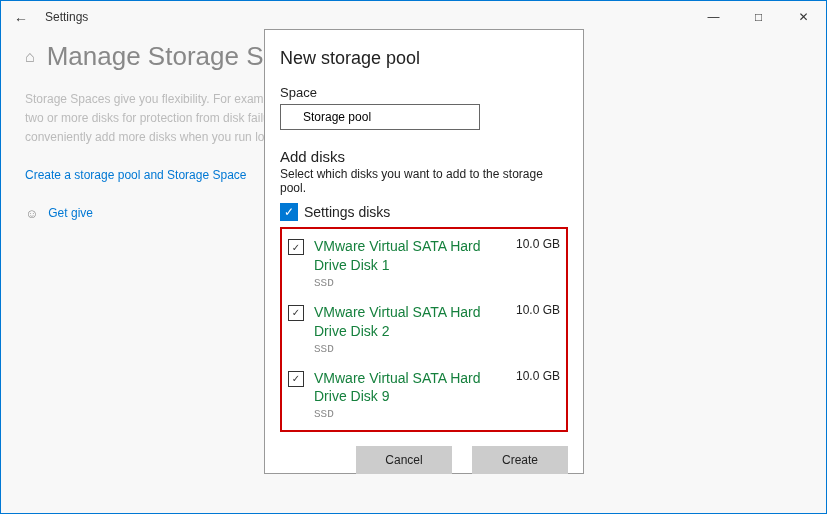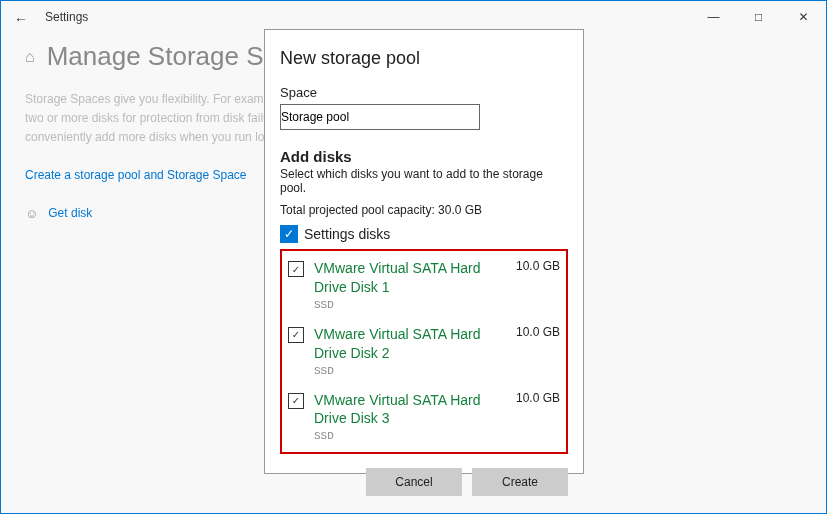--- a/index.html
+++ b/index.html
@@ -13,36 +13,36 @@
 .pagehead { display: flex; align-items: center; gap: 12px; }
 .home-ico { font-size: 16px; color: #999; }
 .pgtitle { font-size: 26px; font-weight: 300; color: #888; }
 .desc { margin-top: 18px; font-size: 12px; color: #bbb; line-height: 1.6; max-width: 390px; }
 .link1 { margin-top: 20px; font-size: 12px; color: #0078d4; }
 .help { margin-top: 24px; display: flex; align-items: center; gap: 10px; font-size: 12px; color: #0078d4; }
 .help-ico { color: #888; font-size: 13px; }
 .dialog { position: absolute; left: 263px; top: 28px; width: 320px; height: 445px; background: #fff; border: 1px solid #999; z-index: 10; padding: 18px 15px 12px; }
 .dlg-title { font-size: 18px; font-weight: 400; color: #222; }
 .fld-label { margin-top: 16px; font-size: 13px; color: #222; }
-.name-input { margin-top: 4px; width: 200px; height: 26px; border: 1px solid #666; padding: 0 0; font-size: 12px; }
-.subhead { margin-top: 18px; font-size: 15px; color: #222; font-weight: bold; }
+.name-input { margin-top: 4px; width: 200px; height: 26px; border: 1px solid #666; padding: 0 22px; font-size: 12px; }
+.subhead { margin-top: 18px; font-size: 15px; color: #222; }
 .subdesc { margin-top: 2px; font-size: 12px; color: #222; }
 .total { margin-top: 8px; font-size: 12px; color: #222; }
 .avail { margin-top: 8px; display: flex; align-items: center; gap: 6px; }
 .chk-blue { width: 18px; height: 18px; background: #0078d4; color: #fff; display: flex; align-items: center; justify-content: center; font-size: 12px; }
 .avail-label { font-size: 14px; color: #222; }
 .redbox { margin-top: 6px; border: 2px solid #c00; padding: 8px 6px 4px; }
 .disk { display: flex; align-items: flex-start; gap: 10px; margin-bottom: 14px; }
 .disk:last-child { margin-bottom: 6px; }
 .chk-outline { width: 16px; height: 16px; border: 1.5px solid #333; display: flex; align-items: center; justify-content: center; font-size: 10px; color: #333; margin-top: 2px; flex-shrink: 0; }
 .disk-info { flex: 1; }
 .disk-name { font-size: 14px; color: #15803d; line-height: 1.35; }
 .disk-type { font-size: 11px; color: #888; margin-top: 2px; font-family: Liberation Mono, monospace; }
 .disk-size { font-size: 12px; color: #222; }
-.dlg-btns { margin-top: 14px; display: flex; gap: 10px; justify-content: flex-end; }
+.dlg-btns { margin-top: 14px; display: flex; gap: 20px; justify-content: flex-end; }
 .dlg-btn { width: 96px; height: 28px; background: #ccc; border: none; font-size: 12px; color: #222; }
 </style>
 </head>
 <body>
 
 <div class="titlebar">
   <div class="back">←</div>
   <div class="title">Settings</div>
   <div class="winbtns">
     <div class="winbtn">—</div>
@@ -55,31 +55,30 @@
   <div class="pagehead">
     <span class="home-ico">⌂</span>
     <span class="pgtitle">Manage Storage Spa</span>
   </div>
   <div class="desc" style="white-space: pre-line;">Storage Spaces give you flexibility. For example,
 two or more disks for protection from disk failur
 conveniently add more disks when you run low o</div>
   <div class="link1">Create a storage pool and Storage Space</div>
   <div class="help">
     <span class="help-ico">☺</span>
-    <span>Get disk</span>
+    <span>Get give</span>
   </div>
 </div>
 
 <div class="dialog">
   <div class="dlg-title">New storage pool</div>
   <div class="fld-label">Space</div>
   <input class="name-input" value="Storage pool" style="">
   <div class="subhead">Add disks</div>
   <div class="subdesc">Select which disks you want to add to the storage pool.</div>
-  <div class="total">Total projected pool capacity: 30.0 GB</div>
   <div class="avail">
     <div class="chk-blue">✓</div>
     <span class="avail-label">Settings disks</span>
   </div>
   <div class="redbox">
     <div class="disk">
       <div class="chk-outline">✓</div>
       <div class="disk-info">
         <div class="disk-name">VMware Virtual SATA Hard Drive Disk 1</div>
         <div class="disk-type">SSD</div>
@@ -90,21 +89,21 @@
       <div class="chk-outline">✓</div>
       <div class="disk-info">
         <div class="disk-name">VMware Virtual SATA Hard Drive Disk 2</div>
         <div class="disk-type">SSD</div>
       </div>
       <div class="disk-size">10.0 GB</div>
     </div>
     <div class="disk">
       <div class="chk-outline">✓</div>
       <div class="disk-info">
-        <div class="disk-name">VMware Virtual SATA Hard Drive Disk 3</div>
+        <div class="disk-name">VMware Virtual SATA Hard Drive Disk 9</div>
         <div class="disk-type">SSD</div>
       </div>
       <div class="disk-size">10.0 GB</div>
     </div>
   </div>
   <div class="dlg-btns">
     <button class="dlg-btn">Cancel</button>
     <button class="dlg-btn">Create</button>
   </div>
 </div>

